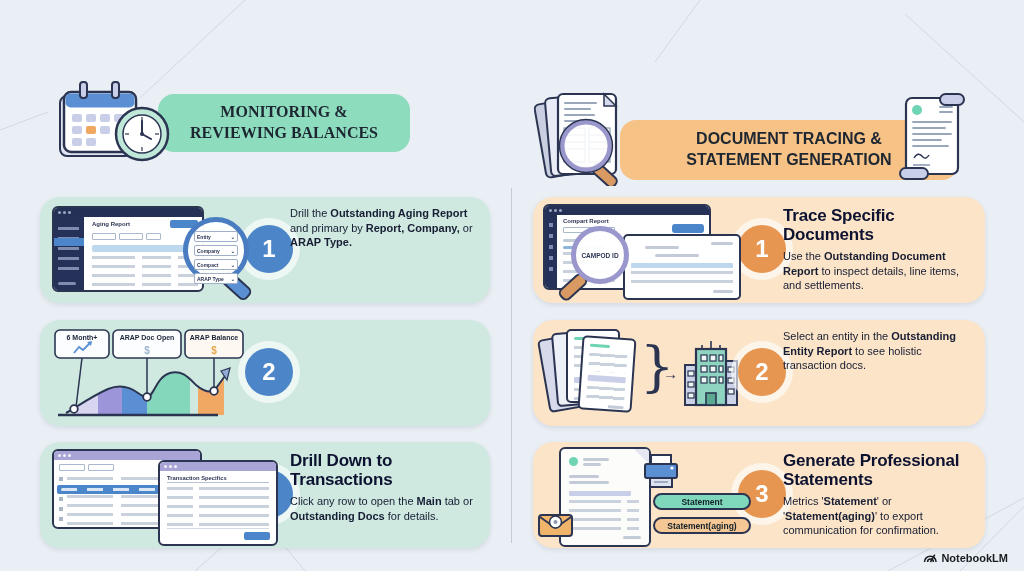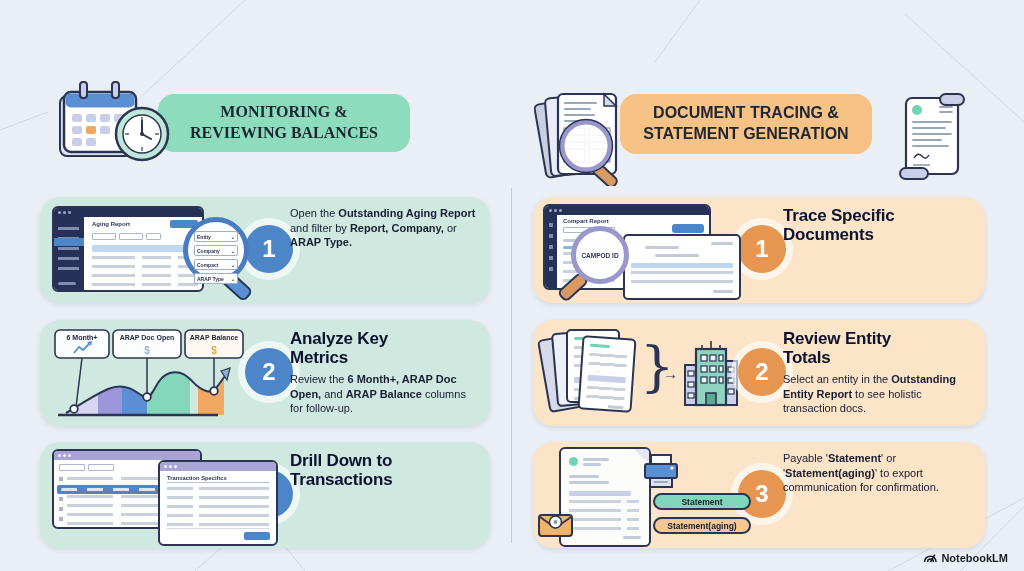--- a/index.html
+++ b/index.html
@@ -128,21 +128,21 @@
       </g>
       <g stroke="#2b3552" stroke-width="2" stroke-linecap="round">
         <line x1="86" y1="58" x2="86" y2="45"></line>
           <line x1="86" y1="58" x2="95" y2="63"></line>
       </g>
       <circle cx="86" cy="58" r="2" fill="#2b3552"></circle>
     </svg>
   </div>
 
   <div class="col-header" style="left:530px;top:90px;width:455px;">
-    <div class="pill pill-orange" style="left:90px;top:4px;width:252px;height:60px;">DOCUMENT TRACING &amp;
+    <div class="pill pill-orange" style="left:90px;top:30px;width:338px;height:60px;">DOCUMENT TRACING &amp;
 STATEMENT GENERATION</div>
     <svg class="hdr-icon" style="left:4px;top:0;" width="106" height="96" viewBox="0 0 106 96">
       <rect x="6" y="10" width="54" height="74" rx="5" fill="#c9cfe0" stroke="#2b3552" stroke-width="2" transform="rotate(-10 33 47)"></rect>
       <rect x="14" y="6" width="56" height="78" rx="5" fill="#e9ecf6" stroke="#2b3552" stroke-width="2" transform="rotate(-5 42 45)"></rect>
       <rect x="24" y="4" width="58" height="80" rx="5" fill="#ffffff" stroke="#2b3552" stroke-width="2.2"></rect>
       <path d="M70,4 L82,16 L70,16 Z" fill="#d6dbec" stroke="#2b3552" stroke-width="1.5"></path>
       <g stroke="#9aa6ba" stroke-width="2" stroke-linecap="round">
         <line x1="31" y1="13" x2="62" y2="13"></line>
           <line x1="31" y1="19" x2="56" y2="19"></line>
         <line x1="31" y1="25" x2="60" y2="25"></line>
@@ -226,21 +226,21 @@
           <div class="dd">
               <span>ARAP Type</span>
               <span>⌄</span>
             </div>
         </div>
       </div>
       <div class="mag-handle" style="right:-8px;top:74px;width:30px;height:11px;background:#5b8fd4;transform:rotate(42deg);"></div>
     </div>
     <div class="badge badge-blue">1</div>
     <div class="step-text">
-      <p><span>Open the </span><strong>Outstanding Aging Report</strong><span> and filter by </span><strong>Report, Company,</strong><span> or </span><strong>ARAP Type.</strong></p>
+      <p><span>Drill the </span><strong>Outstanding Aging Report</strong><span> and primary by </span><strong>Report, Company,</strong><span> or </span><strong>ARAP Type.</strong></p>
     </div>
   </div>
 
   <div class="card card-mint" style="left:40px;top:320px;">
     <div class="illus">
       <svg width="195" height="100" viewBox="0 0 195 100">
         <g stroke="#2b3552" stroke-width="1.5">
           <line x1="32" y1="31" x2="26" y2="80"></line>
           <line x1="97" y1="31" x2="97" y2="68"></line>
           <line x1="164" y1="31" x2="164" y2="62"></line>
@@ -266,25 +266,20 @@
         <text x="32" y="13" text-anchor="middle" font-size="7" font-weight="bold" fill="#1c2438">6 Month+</text>
         <text x="97" y="13" text-anchor="middle" font-size="7" font-weight="bold" fill="#1c2438">ARAP Doc Open</text>
         <text x="164" y="13" text-anchor="middle" font-size="7" font-weight="bold" fill="#1c2438">ARAP Balance</text>
         <polyline points="24,26 29,20 33,23 40,16" fill="none" stroke="#5b8fd4" stroke-width="1.8"></polyline>
         <polygon points="37,15 42,14 41,19" fill="#5b8fd4"></polygon>
         <text x="97" y="27" text-anchor="middle" font-size="10" font-weight="bold" fill="#9fb6cf">$</text>
         <text x="164" y="27" text-anchor="middle" font-size="10" font-weight="bold" fill="#e8a84e">$</text>
       </svg>
     </div>
     <div class="badge badge-blue">2</div>
-    <div class="step-text">
-      <h3>Analyze Key
-Metrics</h3>
-      <p><span>Review the </span><strong>6 Month+, ARAP Doc Open,</strong><span> and </span><strong>ARAP Balance</strong><span> columns for follow-up.</span></p>
-    </div>
   </div>
 
   <div class="card card-mint" style="left:40px;top:442px;">
     <div class="illus">
       <div class="mw" style="left:2px;top:0;width:150px;height:80px;">
         <div class="mw-bar lav">
           <span class="mw-dot"></span>
             <span class="mw-dot"></span>
             <span class="mw-dot"></span>
         </div>
@@ -316,20 +311,21 @@
             <div class="kr rows"></div>
         </div>
         <div style="position:absolute;left:7px;bottom:15px;right:7px;height:1px;background:#d4dae4;"></div>
         <div class="btn-blue" style="right:6px;bottom:4px;width:26px;height:8px;"></div>
       </div>
     </div>
     <div class="badge badge-blue">3</div>
     <div class="step-text">
       <h3>Drill Down to
 Transactions</h3>
+      <p><span>Click any row to open the </span><strong>Main</strong><span> tab or </span><strong>Outstanding Docs</strong><span> for details.</span></p>
     </div>
   </div>
 
   <div class="card card-peach" style="left:533px;top:197px;width:452px;">
     <div class="illus">
       <div class="mw" style="left:0;top:0;width:168px;height:86px;">
         <div class="mw-bar">
           <span class="mw-dot"></span>
             <span class="mw-dot"></span>
             <span class="mw-dot"></span>
@@ -357,20 +353,21 @@
       <div class="mag" style="left:28px;top:22px;width:58px;height:58px;border:5px solid #9a97cc;
                   display:flex;align-items:center;justify-content:center;z-index:6;">
         <span style="font-size:6.5px;font-weight:bold;color:#2c3654;">CAMPOD ID</span>
       </div>
       <div class="mag-handle" style="left:14px;top:76px;width:28px;height:10px;background:#d89a62;transform:rotate(-42deg);z-index:5;"></div>
     </div>
     <div class="badge badge-orange">1</div>
     <div class="step-text">
       <h3>Trace Specific
 Documents</h3>
+      <p><span>Use the </span><strong>Outstanding Document Report</strong><span> to inspect details, line items, and settlements.</span></p>
     </div>
   </div>
 
   <div class="card card-peach" style="left:533px;top:320px;width:452px;">
     <div class="illus">
       <div class="docS" style="left:0;top:8px;background:#d6daea;transform:rotate(-10deg);"></div>
       <div class="docS" style="left:11px;top:4px;background:#eef0f8;transform:rotate(-5deg);"></div>
       <div class="docS" style="left:23px;top:2px;">
         <div class="dash" style="margin:6px 6px 0;width:24px;background:#6fd4b4;"></div>
         <div class="rows" style="margin:6px 6px 0;height:26px;"></div>
@@ -410,22 +407,20 @@
             <rect x="5" y="54" width="6" height="5"></rect>
           <rect x="45" y="28" width="6" height="5"></rect>
             <rect x="45" y="39" width="6" height="5"></rect>
             <rect x="45" y="50" width="6" height="5"></rect>
         </g>
         <rect x="23" y="54" width="10" height="12" fill="#5aa990" stroke="#2b3552" stroke-width="1.6"></rect>
       </svg>
     </div>
     <div class="badge badge-orange">2</div>
     <div class="step-text">
-      <h3>Review Entity
-Totals</h3>
       <p><span>Select an entity in the </span><strong>Outstanding Entity Report</strong><span> to see holistic transaction docs.</span></p>
     </div>
   </div>
 
   <div class="card card-peach" style="left:533px;top:442px;width:452px;">
     <div class="illus">
       <div class="mw" style="left:16px;top:-2px;width:92px;height:100px;border-radius:6px;background:#fcfcfa;">
         <div style="position:absolute;top:0;right:0;width:0;height:0;border-top:15px solid #e4e7f2;border-left:15px solid transparent;"></div>
         <div style="position:absolute;left:8px;top:8px;width:9px;height:9px;border-radius:50%;background:#6fd4b4;"></div>
         <div class="dash" style="position:absolute;left:22px;top:9px;width:26px;"></div>
@@ -448,21 +443,23 @@
         <rect x="2" y="6" width="33" height="21" rx="3" fill="#f0b46a" stroke="#2b3552" stroke-width="2"></rect>
         <path d="M3,8 L18.5,19 L34,8" fill="none" stroke="#2b3552" stroke-width="1.8"></path>
         <circle cx="18.5" cy="13" r="6" fill="#ffffff" stroke="#2b3552" stroke-width="1.6"></circle>
         <circle cx="18.5" cy="13" r="2" fill="#8d99b0"></circle>
       </svg>
       <div class="pillS" style="left:110px;top:44px;background:#7fd8bc;">Statement</div>
       <div class="pillS" style="left:110px;top:68px;background:#f5c795;">Statement(aging)</div>
     </div>
     <div class="badge badge-orange">3</div>
     <div class="step-text">
-      <p><span>Payable '</span><strong>Statement</strong><span>' or '</span><strong>Statement(aging)</strong><span>' to export communication for confirmation.</span></p>
+      <h3>Generate Professional
+Statements</h3>
+      <p><span>Metrics '</span><strong>Statement</strong><span>' or '</span><strong>Statement(aging)</strong><span>' to export communication for confirmation.</span></p>
     </div>
   </div>
 
   <div class="brand">
     <svg width="14" height="14" viewBox="0 0 14 14">
       <path d="M1.5,11 a5.8,5.8 0 0 1 11.6,0" fill="none" stroke="#191d22" stroke-width="1.5"></path>
       <path d="M4.6,11 a2.9,2.9 0 0 1 5.8,0" fill="none" stroke="#191d22" stroke-width="1.5"></path>
       <line x1="7.4" y1="11" x2="11.8" y2="3.6" stroke="#191d22" stroke-width="1.5"></line>
     </svg>
     <span>NotebookLM</span>

